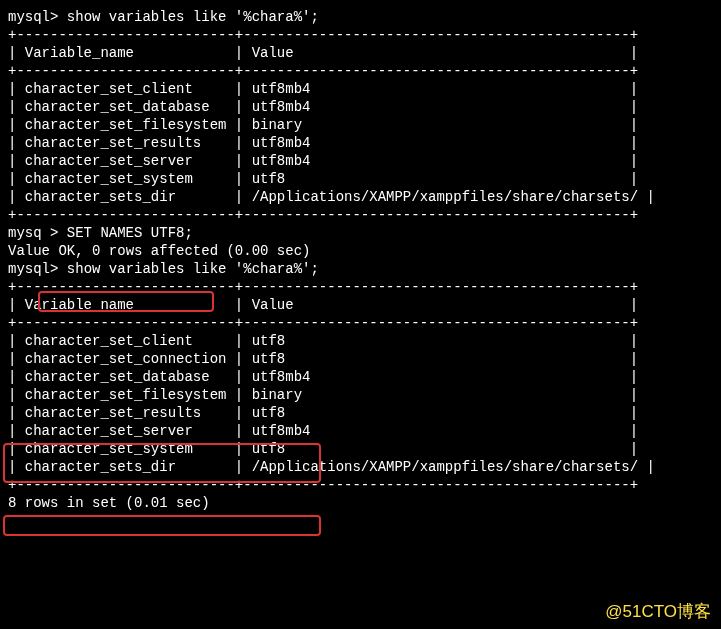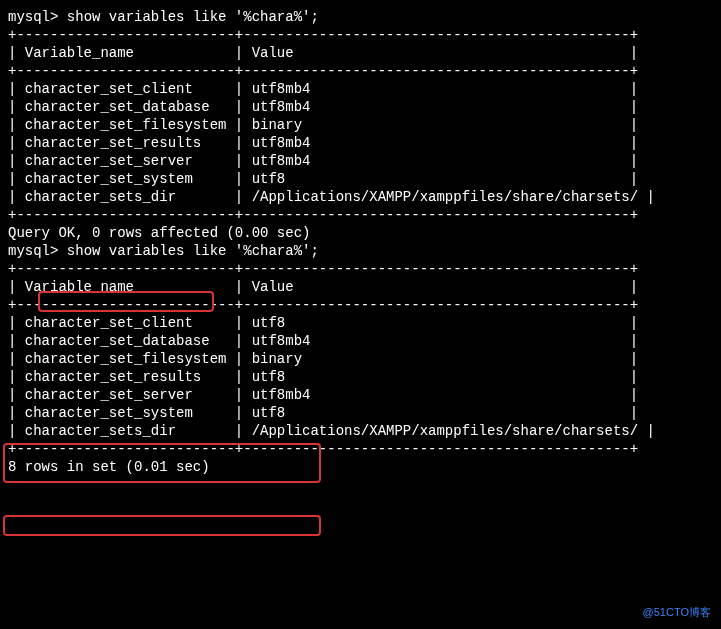--- a/index.html
+++ b/index.html
@@ -29,49 +29,51 @@
       position: absolute;
       border: 2px solid #d93434;
       border-radius: 4px;
       pointer-events: none;
     }
     
     .watermark {
       position: absolute;
       bottom: 8px;
       right: 10px;
-      color: #3b82f6;
-      font-size: 11px;
+      color: #fde047;
+      font-size: 17px;
       font-family: sans-serif;
     }
   </style>
 </head>
 <body>
 
 <div>
   <div class="line"><span>mysql&gt;</span><span> show variables like '%chara%';</span></div>
   <div class="line">+--------------------------+----------------------------------------------+</div>
   <div class="line">| Variable_name            | Value                                        |</div>
   <div class="line">+--------------------------+----------------------------------------------+</div>
   <div class="line">| character_set_client     | utf8mb4                                      |</div>
   <div class="line">| character_set_database   | utf8mb4                                      |</div>
   <div class="line">| character_set_filesystem | binary                                       |</div>
   <div class="line">| character_set_results    | utf8mb4                                      |</div>
   <div class="line">| character_set_server     | utf8mb4                                      |</div>
   <div class="line">| character_set_system     | utf8                                         |</div>
   <div class="line">| character_sets_dir       | /Applications/XAMPP/xamppfiles/share/charsets/ |</div>
   <div class="line">+--------------------------+----------------------------------------------+</div>
   <div class="line"></div>
-  <div class="line"><span>Query </span><span>OK, 0 rows affected (0.00 sec)</span></div>
+  <div class="line"><span>mysq</span><span> &gt; SET NAMES UTF8;</span></div>
+  <div class="line"><span>Value </span><span>OK, 0 rows affected (0.00 sec)</span></div>
   <div class="line"></div>
   <div class="line"><span>mysql&gt;</span><span> show variables like '%chara%';</span></div>
   <div class="line">+--------------------------+----------------------------------------------+</div>
   <div class="line">| Variable_name            | Value                                        |</div>
   <div class="line">+--------------------------+----------------------------------------------+</div>
   <div class="line">| character_set_client     | utf8                                         |</div>
+  <div class="line">| character_set_connection | utf8                                         |</div>
   <div class="line">| character_set_database   | utf8mb4                                      |</div>
   <div class="line">| character_set_filesystem | binary                                       |</div>
   <div class="line">| character_set_results    | utf8                                         |</div>
   <div class="line">| character_set_server     | utf8mb4                                      |</div>
   <div class="line">| character_set_system     | utf8                                         |</div>
   <div class="line">| character_sets_dir       | /Applications/XAMPP/xamppfiles/share/charsets/ |</div>
   <div class="line">+--------------------------+----------------------------------------------+</div>
   <div class="line">8 rows in set (0.01 sec)</div>
 </div>
 

